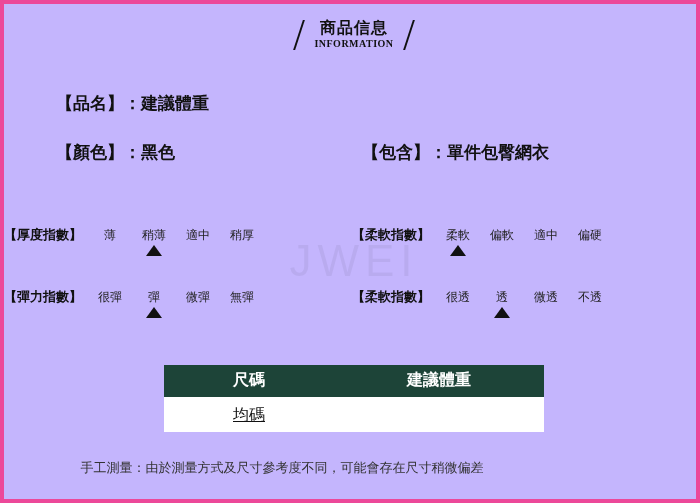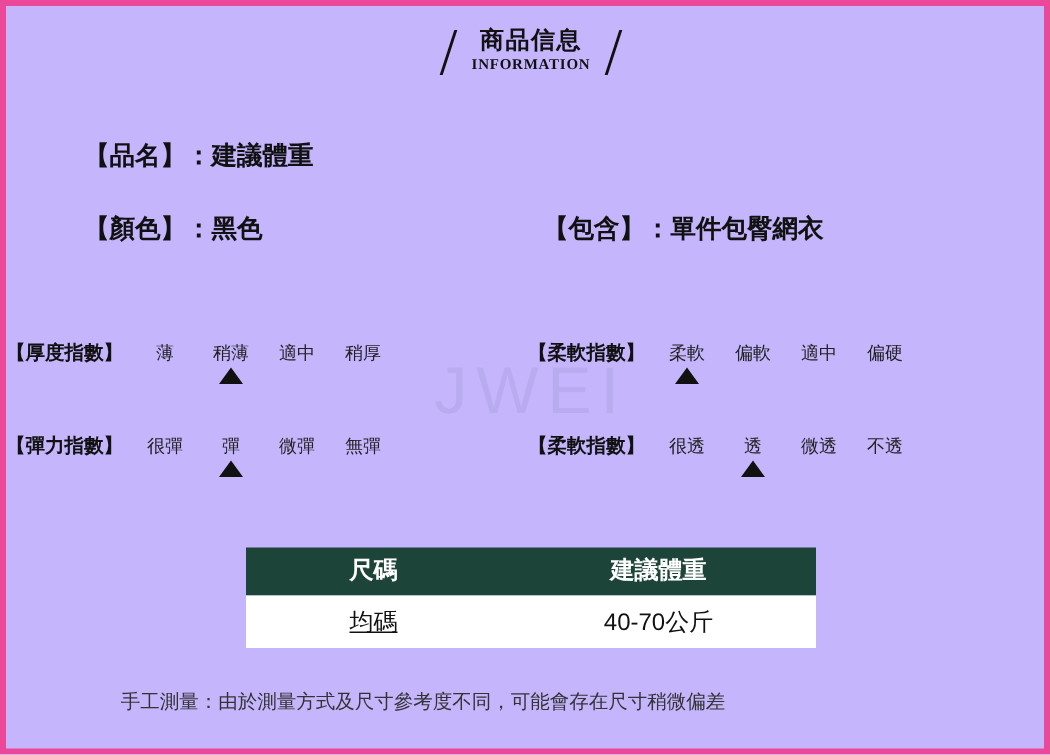--- a/index.html
+++ b/index.html
@@ -328,19 +328,18 @@
 
   </div>
 
   <div class="size-table">
     <div class="size-head">
       <div class="c1">尺碼</div>
       <div class="c2">建議體重</div>
     </div>
     <div class="size-body">
       <div class="c1">均碼</div>
-      <div class="c2">40-70公斤</div>
     </div>
   </div>
 
   <div class="footer">手工測量：由於測量方式及尺寸參考度不同，可能會存在尺寸稍微偏差</div>
 
 </div>
 
 </body></html>

